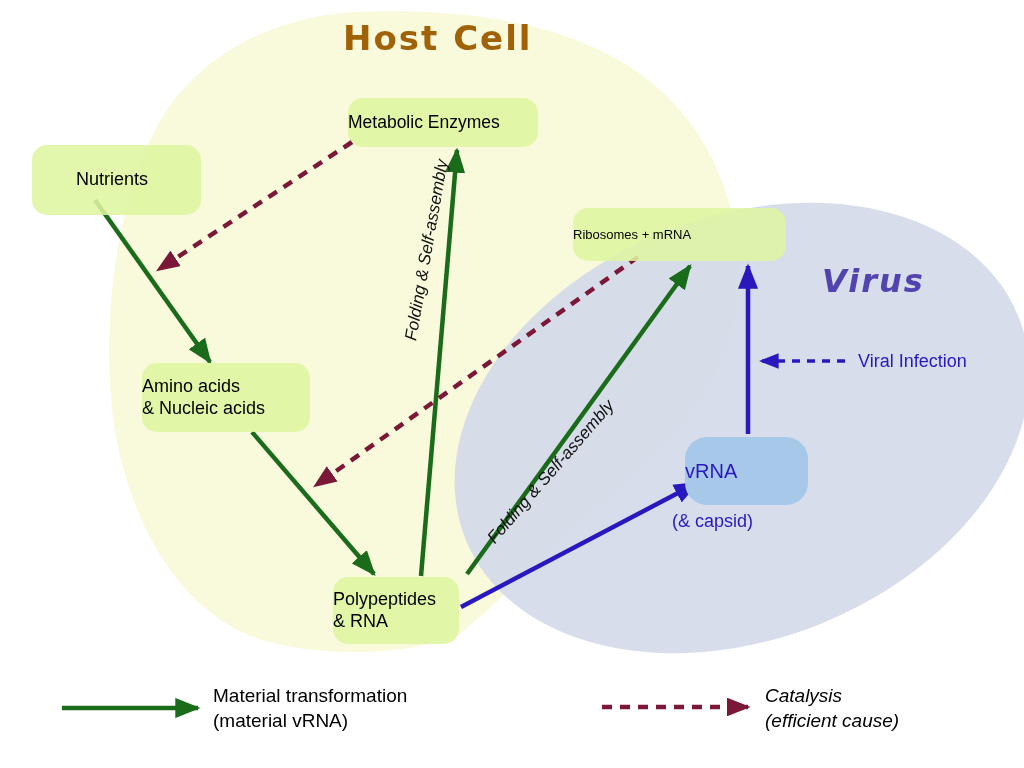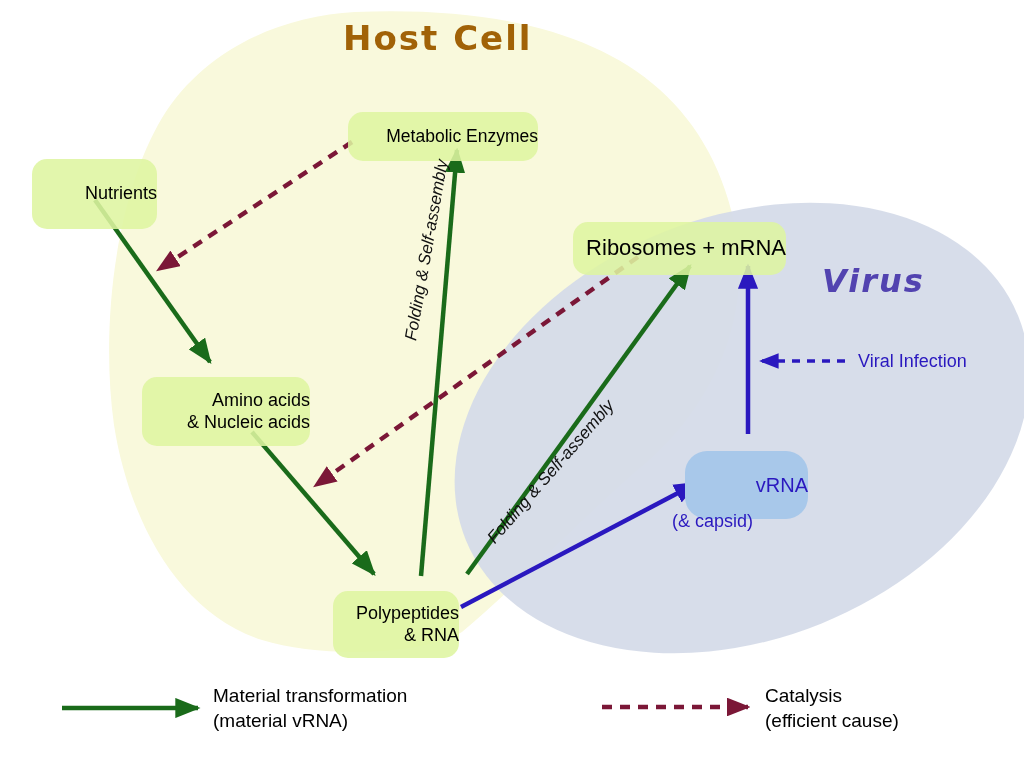--- a/index.html
+++ b/index.html
@@ -4,31 +4,31 @@
 <style>
   html,body { margin:0; padding:0; background:#ffffff; }
   .stage {
     position:relative; width:1024px; height:768px; background:#ffffff;
     font-family:"Liberation Sans", sans-serif; overflow:hidden;
   }
   svg.layer { position:absolute; left:0; top:0; width:1024px; height:768px; }
 
   .node {
     position:absolute; display:flex; flex-direction:column;
-    align-items:flex-end; justify-content:center; text-align:center;
-    border-radius:15px; color:#000; line-height:1.22;margin-top:14px;
+    align-items:flex-start; justify-content:center; text-align:center;
+    border-radius:15px; color:#000; line-height:1.22;
   }
   .node.green { background:rgba(222,245,160,0.88); }
   .node span { display:block; }
 
   #node-metabolic   { left:348px; top:98px;  width:190px; height:49px; font-size:17.5px; }
-  #node-nutrients   { left:32px;  top:145px; width:125px; height:70px; font-size:18px; }
+  #node-nutrients   { left:32px;  top:145px; width:125px; height:70px; font-size:18px;padding-left:44px; }
   #node-amino       { left:142px; top:363px; width:168px; height:69px; font-size:18px; }
   #node-polypeptides{ left:333px; top:577px; width:126px; height:67px; font-size:18px; }
-  #node-ribosomes   { left:573px; top:208px; width:213px; height:53px; font-size:22px; }
+  #node-ribosomes   { left:573px; top:208px; width:213px; height:53px; font-size:13px; }
   #node-vrna        { left:685px; top:437px; width:123px; height:68px; font-size:20px;
                       background:#a8c8ea; color:#2a18bf;border-radius:22px; }
 
   .region-title {
     position:absolute; white-space:nowrap; letter-spacing:2px; font-weight:bold;
     font-family:"DejaVu Sans", sans-serif;
   }
   #title-host  { left:343px; top:18px;  font-size:34px; color:#a16207; }
   #title-virus { left:822px; top:262px; font-size:32px; color:#5243b0; font-style:italic; }
 
@@ -40,21 +40,21 @@
   #folding-2 { left:551px; top:472px; transform:translate(-50%,-50%) rotate(-49deg); }
 
   .blue-label { position:absolute; white-space:nowrap; color:#2a18bf; font-size:18px; }
   #label-viral-infection { left:858px; top:351px; }
   #label-capsid { left:672px; top:511px; }
 
   .legend-text {
     position:absolute; color:#000; font-size:19px; line-height:25px; white-space:nowrap;
   }
   #legend-material-text { left:213px; top:683px; }
-  #legend-catalysis-text { left:765px; top:683px; }
+  #legend-catalysis-text { left:765px; top:683px;font-style:italic; }
 </style>
 </head>
 <body>
 
 <div class="stage">
 
   <svg class="layer" viewBox="0 0 1024 768">
     <defs>
       <marker id="ah-green" viewBox="0 0 10 8" refX="9" refY="4" markerWidth="5.6" markerHeight="4.5" markerUnits="strokeWidth" orient="auto">
         <path d="M0,0 L10,4 L0,8 Z" fill="#1a6b1a"></path>

